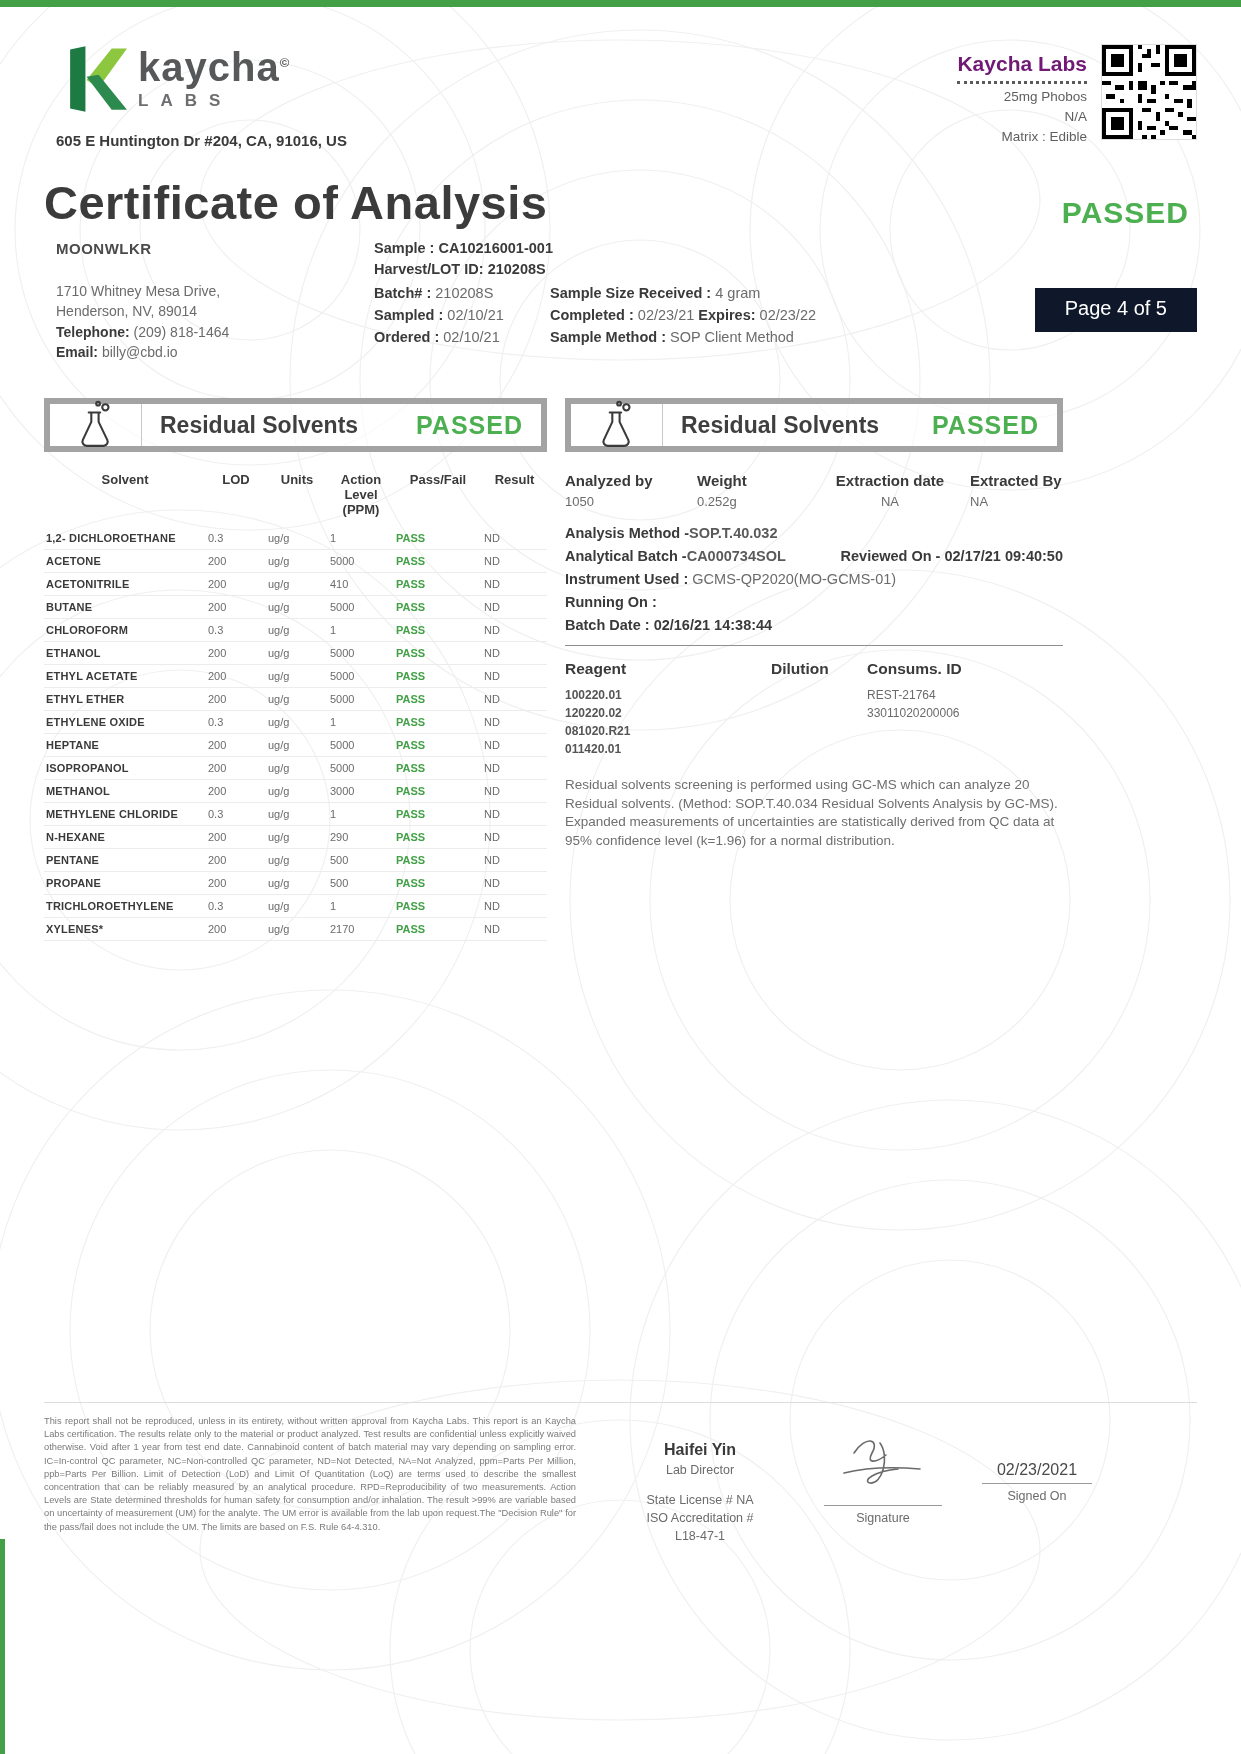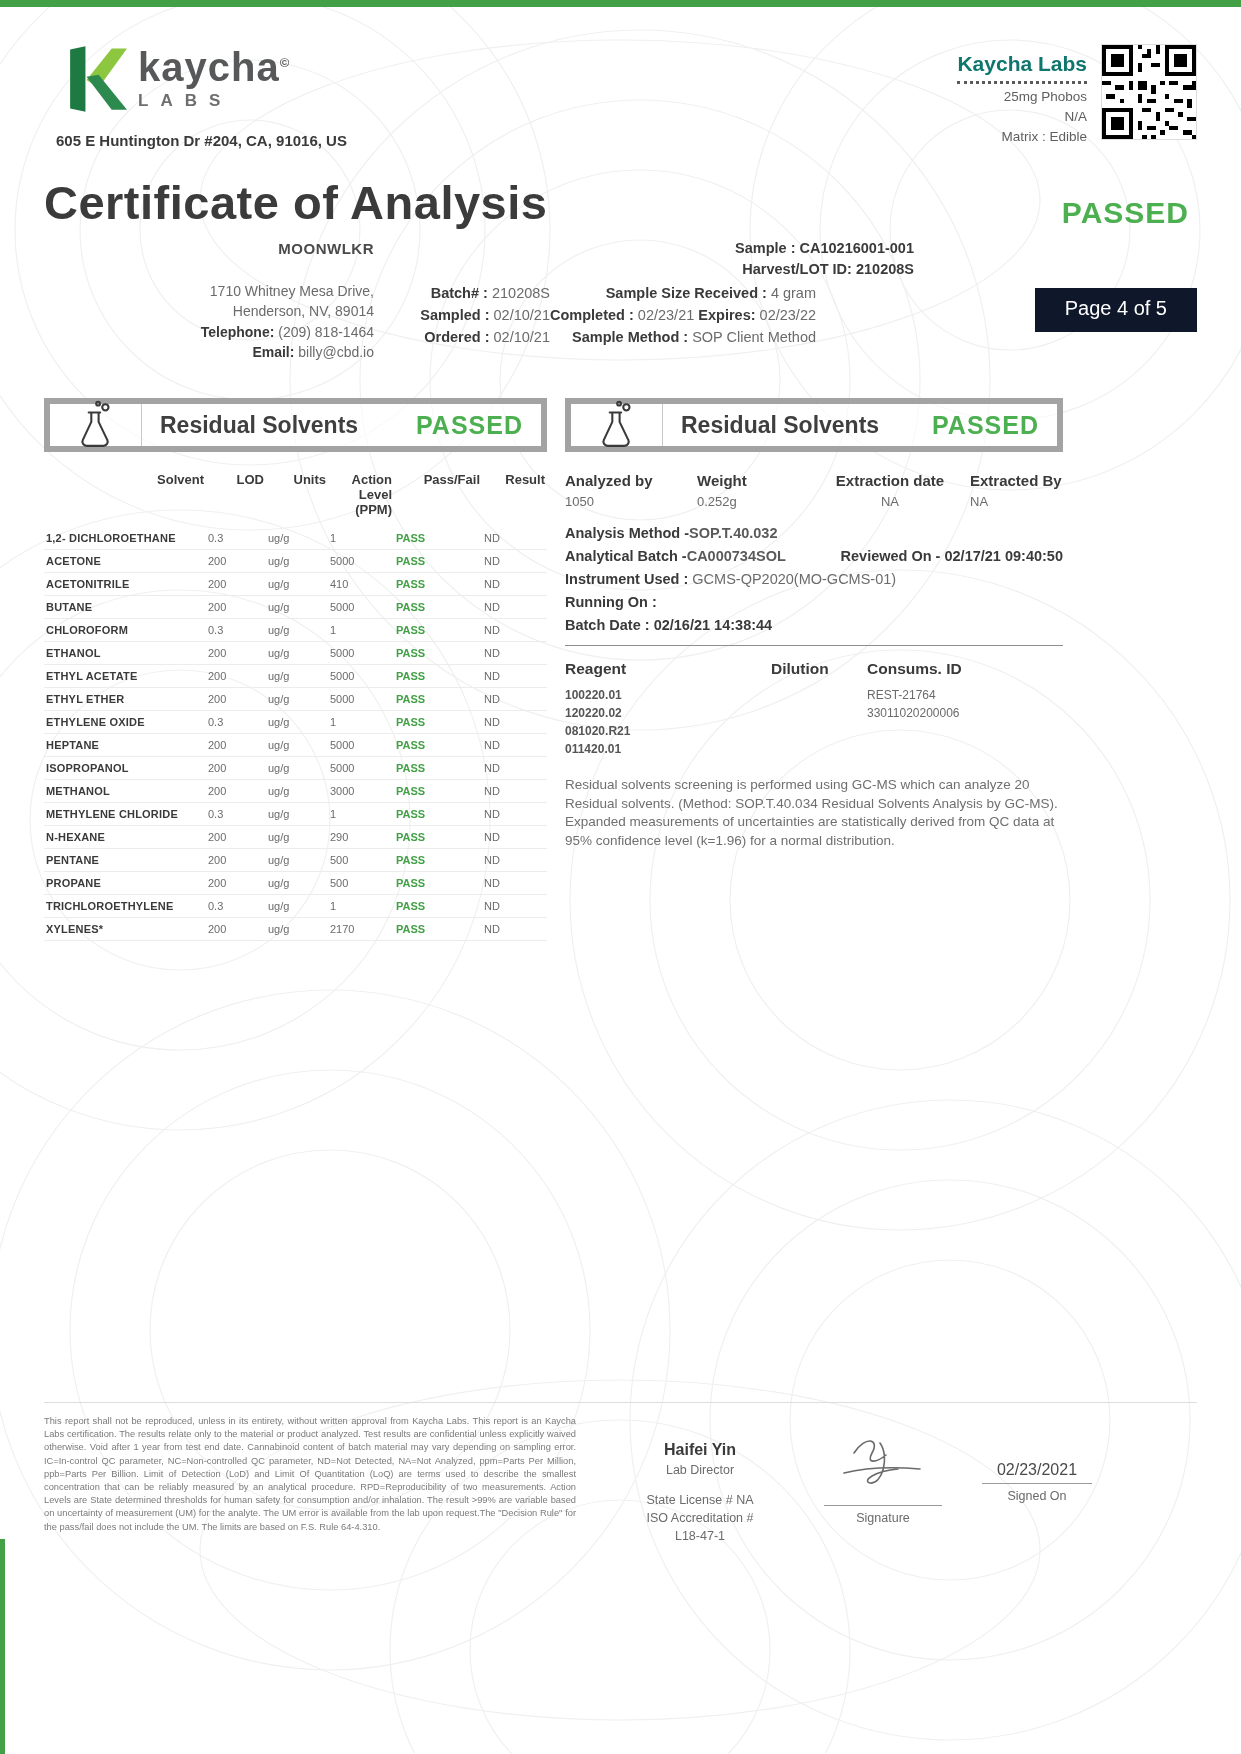--- a/index.html
+++ b/index.html
@@ -18,32 +18,32 @@
   .header { display:flex; justify-content:space-between; padding:44px 44px 0 56px; }
   .logo-row { display:flex; align-items:center; gap:10px; }
   .logo-text { display:flex; flex-direction:column; }
   .logo-word { font-size:40px; font-weight:bold; color:#57585a; line-height:1; letter-spacing:1px; }
   .logo-word sup { font-size:13px; color:#57585a; }
   .logo-sub { font-size:17px; color:#6d6e70; letter-spacing:12px; margin-top:4px; font-weight:bold; }
   .lab-address { font-size:15px; font-weight:bold; color:#3a3a3a; margin-top:18px; }
 
   .header-right { display:flex; gap:14px; align-items:flex-start; }
   .lab-card { text-align:right; padding-top:8px; }
-  .lab-card-title { font-size:21px; font-weight:bold; color:#0f766e; display:inline-block;
+  .lab-card-title { font-size:21px; font-weight:bold; color:#701a75; display:inline-block;
                     border-bottom:3px dotted #5a5a5a; padding-bottom:5px; }
   .lab-card-line { font-size:13.5px; color:#5f5f5f; margin-top:5px; }
   .qr { border:1px solid #ddd; background:#fff; }
 
   
   .title-row { display:flex; justify-content:space-between; align-items:flex-end; padding:26px 52px 0 44px; }
   .doc-title { font-size:47px; font-weight:bold; color:#3b3b3b; letter-spacing:0.5px; }
   .passed-main { font-size:30px; font-weight:bold; color:#4caf50; letter-spacing:1px; }
 
   
-  .info-row { display:flex; padding:10px 44px 0 56px;text-align:right; }
+  .info-row { display:flex; padding:10px 44px 0 56px; }
   .client-block { width:318px; }
   .client-name { font-size:15px; font-weight:bold; color:#4a4a4a; letter-spacing:0.5px; }
   .client-line { font-size:14px; color:#6b6b6b; line-height:1.45; }
   .client-line.first { margin-top:24px; }
   .lbl { font-weight:bold; color:#3a3a3a; }
   .val { color:#6b6b6b; }
   .sample-block { width:540px; font-size:14.5px; }
   .sample-line { margin-bottom:5px; }
   .sample-line .big-val { font-weight:bold; color:#3a3a3a; }
   .sample-cols { display:flex; margin-top:8px; }
@@ -57,21 +57,21 @@
   .panel-left { width:503px; }
   .panel-right { flex:1; max-width:498px; }
   .panel-head { display:flex; border:6px solid #a3a3a3; height:54px; background:rgba(255,255,255,0.6); }
   .flask-cell { width:92px; display:flex; align-items:center; justify-content:center; border-right:1px solid #c9c9c9; }
   .panel-head-main { flex:1; display:flex; align-items:center; justify-content:space-between; padding:0 18px; }
   .panel-title { font-size:23px; font-weight:bold; color:#3f3f3f; }
   .panel-passed { font-size:25px; font-weight:bold; color:#4caf50; letter-spacing:1px; }
 
   
   .solvents-table { width:100%; border-collapse:collapse; margin-top:16px; }
-  .solvents-table th { text-align:right; font-size:13px; color:#3a3a3a; padding:4px 2px 10px 2px; vertical-align:top; }
+  .solvents-table th { text-align:center; font-size:13px; color:#3a3a3a; padding:4px 2px 10px 2px; vertical-align:top; }
   .solvents-table th.narrow { width:62px; }
   .solvents-table td { font-size:11px; color:#6b6b6b; padding:5px 2px; border-bottom:1px solid #ececec; }
   .solvents-table td:first-child { font-weight:bold; color:#3a3a3a; font-size:11px; letter-spacing:0.2px; }
   .solvents-table td.pass { color:#43a047; font-weight:bold; }
   .solvents-table col.c-solvent { width:162px; }
   .solvents-table col.c-lod { width:60px; }
   .solvents-table col.c-units { width:62px; }
   .solvents-table col.c-action { width:66px; }
   .solvents-table col.c-pf { width:88px; }
 

